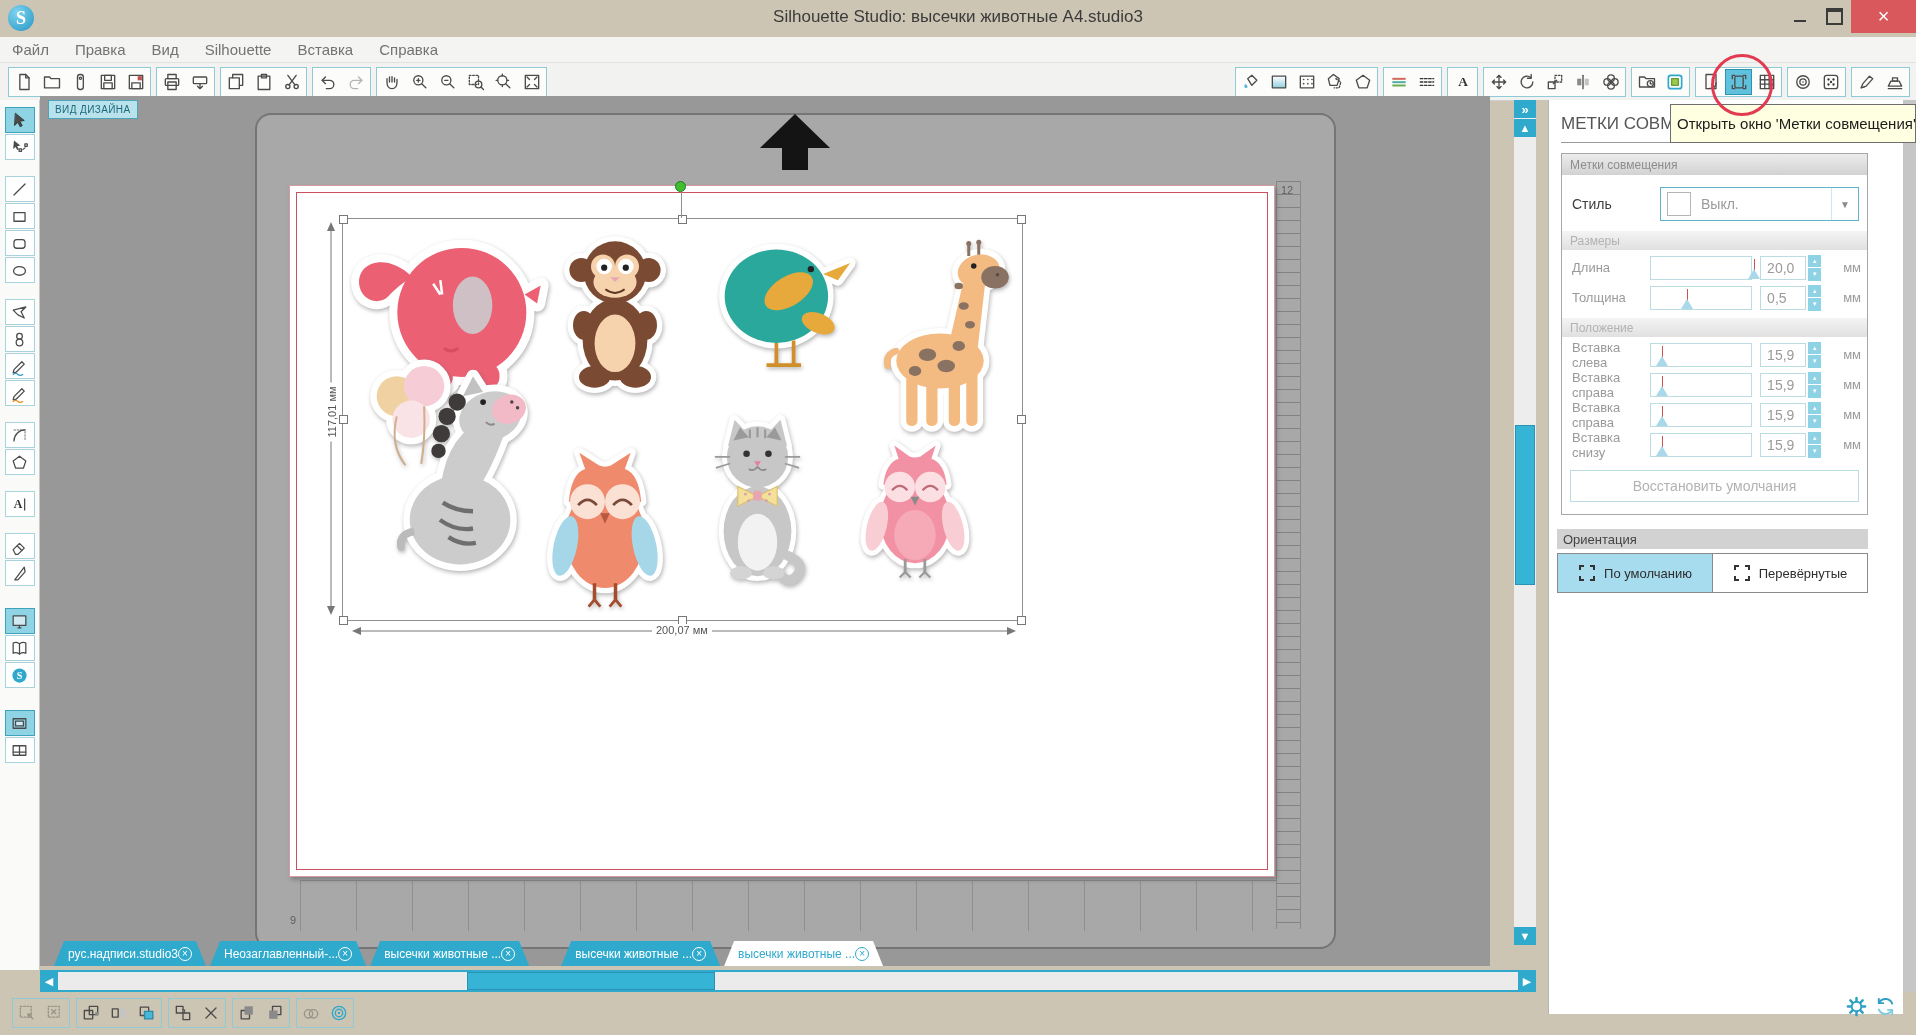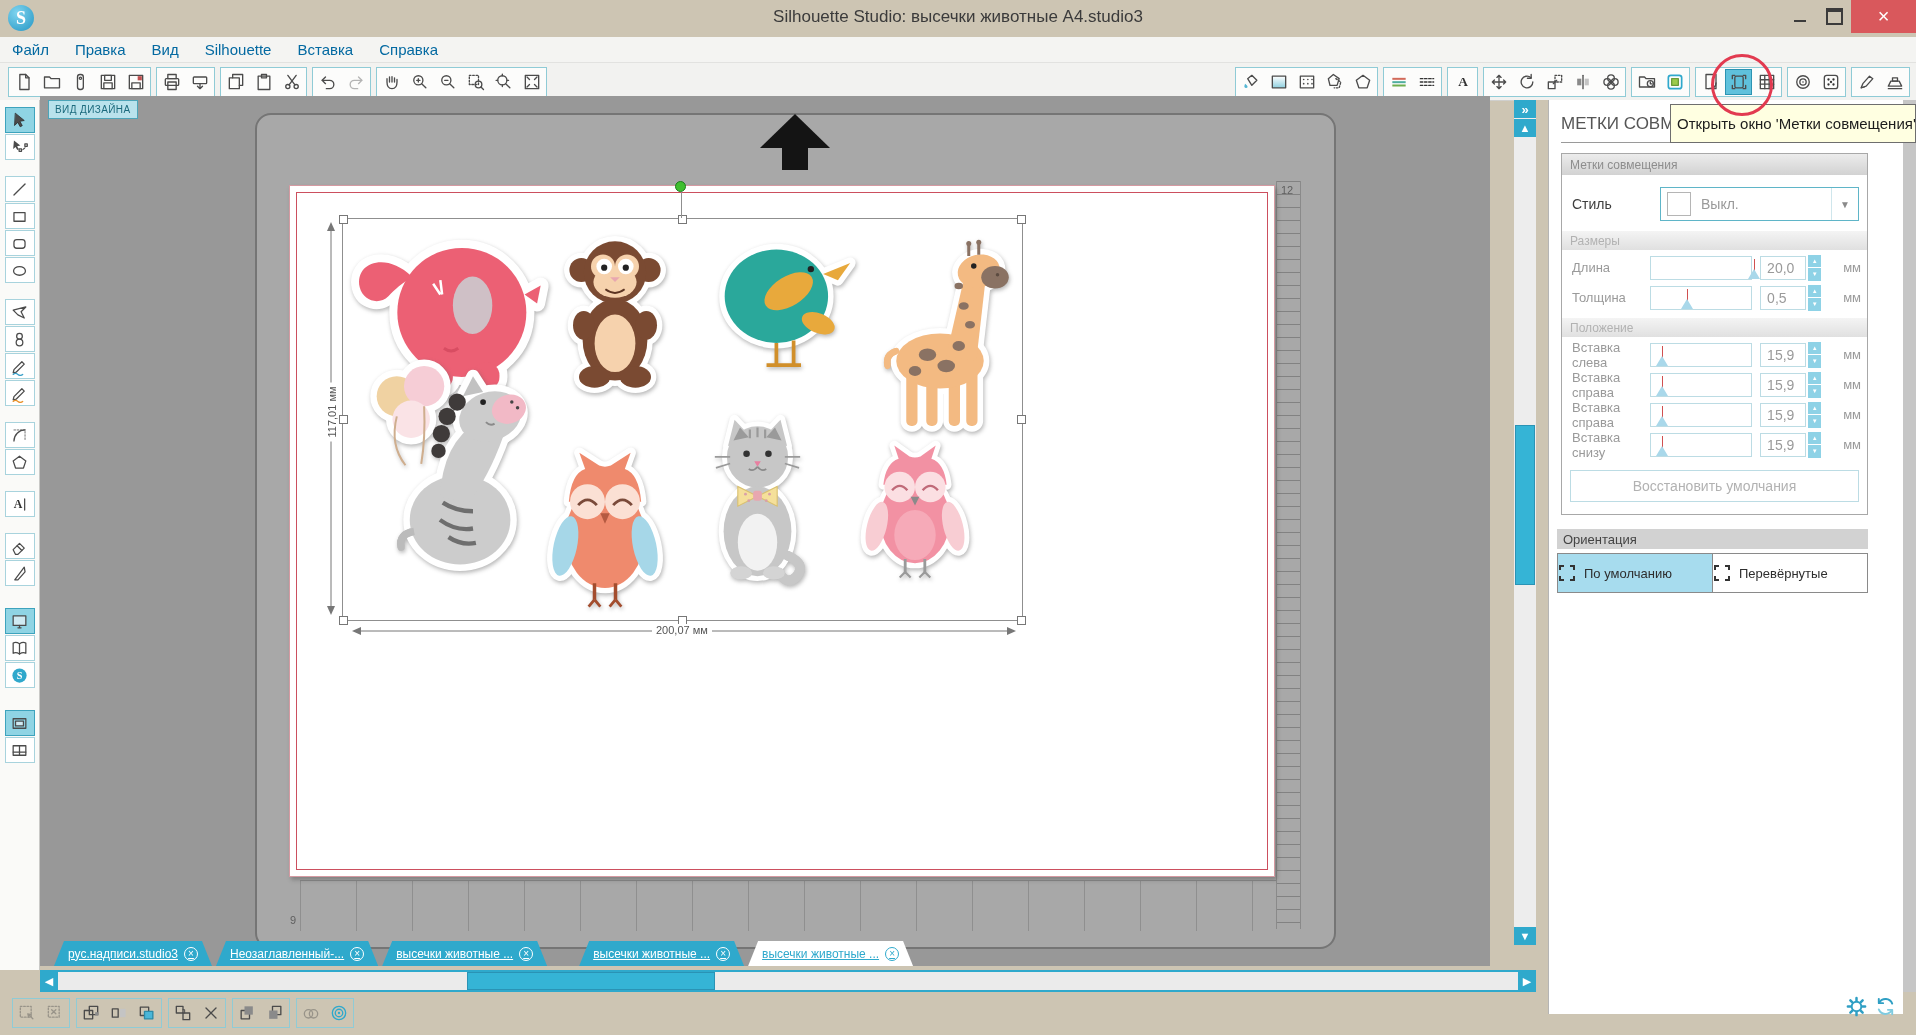--- a/index.html
+++ b/index.html
@@ -9,21 +9,21 @@
   #applogo{position:absolute;left:8px;top:5px;width:26px;height:26px;border-radius:50%;
     background:radial-gradient(circle at 35% 30%,#7fd4ef,#2596c4);color:#fff;font-weight:bold;
     font-size:18px;display:flex;align-items:center;justify-content:center;font-family:"Liberation Serif",serif;}
   #apptitle{position:absolute;left:0;right:0;top:7px;text-align:center;font-size:17px;color:#3b3b3b;}
   .winbtn{position:absolute;top:0;height:33px;display:flex;align-items:center;justify-content:center;color:#3b3b3b;font-size:15px;}
   #btn-min{left:1783px;width:34px;} #btn-min:after{content:"";width:12px;height:2px;background:#3b3b3b;margin-top:8px;}
   #btn-max{left:1817px;width:34px;} #btn-max .sq{width:13px;height:11px;border:2px solid #3b3b3b;border-top-width:4px;background:#cdc5b3;}
   #btn-close{left:1851px;width:65px;background:#d9585c;color:#fff;font-size:20px;}
   
   #menubar{position:absolute;left:0;top:37px;width:1916px;height:26px;background:#f4f4f2;border-bottom:1px solid #e2e2e0;display:flex;align-items:center;padding-left:12px;box-sizing:border-box;}
-  .menuitem{font-size:15px;color:#0369a1;margin-right:26px;}
+  .menuitem{font-size:15px;color:#737373;margin-right:26px;}
   
   #toolbarrow{position:absolute;left:0;top:63px;width:1916px;height:37px;background:#f2f2f0;border-bottom:1px solid #cfcfcd;}
   .tgroup{display:flex;border:1px solid #8fcbd6;background:#fcfcfb;padding:1px;gap:1px;}
   .tbtn{width:27px;height:26px;display:flex;align-items:center;justify-content:center;box-sizing:border-box;}
   .tbtn svg{width:20px;height:20px;}
   .tbtn.active{background:#5fc1dc;border:1px solid #2c93b2;}
   .tbtn.disabled{opacity:.4;}
   #toolbar-left{position:absolute;left:8px;top:4px;display:flex;gap:5px;}
   #toolbar-right{position:absolute;right:6px;top:4px;display:flex;gap:5px;}
   svg.icon{stroke:#4b4b4b;fill:none;stroke-width:1.6;stroke-linecap:round;stroke-linejoin:round;overflow:visible;}
@@ -56,22 +56,22 @@
   #rothandle{position:absolute;left:635px;top:85px;width:11px;height:11px;border-radius:50%;background:#3fbf2f;border:1px solid #1e7a1e;box-sizing:border-box;}
   .dimlabel{position:absolute;font-size:11px;color:#555;background:#fff;padding:0 4px;white-space:nowrap;}
   #dimv{position:absolute;left:286px;top:126px;width:10px;height:393px;}
   #dimh{position:absolute;left:312px;top:529px;width:664px;height:12px;}
   #dimvlabel{left:262px;top:310px;transform:rotate(-90deg);transform-origin:center;}
   #dimhlabel{left:612px;top:528px;}
   .animal{position:absolute;overflow:visible;filter:drop-shadow(1px 2px 2px rgba(90,90,90,.45));}
   .out{stroke:#fff;stroke-width:9;stroke-linejoin:round;stroke-linecap:round;}
   
   #tabbar{position:absolute;left:14px;top:845px;height:25px;display:flex;align-items:flex-end;}
-  .tab{height:25px;display:flex;align-items:center;justify-content:center;gap:6px;padding:0 14px;background:#2fa9cc;color:#fff;
-    font-size:12px;clip-path:polygon(10px 0,calc(100% - 10px) 0,100% 100%,0 100%);margin-right:4px;white-space:nowrap;text-decoration:underline;}
+  .tab{height:25px;display:flex;align-items:center;justify-content:center;padding:0 14px;background:#2fa9cc;color:#fff;
+    font-size:12px;clip-path:polygon(10px 0,calc(100% - 10px) 0,100% 100%,0 100%);margin-right:4px;white-space:nowrap;}
   .tab.active{background:#fff;color:#2fa9cc;}
   .tabx{width:14px;height:14px;border-radius:50%;border:1px solid #fff;display:flex;align-items:center;justify-content:center;font-size:10px;line-height:1;box-sizing:border-box;}
   .tab.active .tabx{border-color:#2fa9cc;color:#2fa9cc;}
   .tab.gapbefore{margin-left:28px;}
   
   #vscroll{position:absolute;left:1514px;top:100px;width:22px;height:845px;background:#ededed;}
   .vbtn{position:absolute;left:0;width:22px;height:18px;background:#2fa9cc;color:#fff;display:flex;align-items:center;justify-content:center;font-size:11px;}
   #vs-collapse{top:0;font-size:13px;font-weight:bold;}
   #vs-up{top:19px;} #vs-down{bottom:0;}
   #vthumb{position:absolute;left:1px;top:325px;width:20px;height:160px;background:#35b4d6;border:1px solid #2a93b5;box-sizing:border-box;}
@@ -100,21 +100,21 @@
   .pslider{position:relative;width:118px;height:24px;border:1px solid #bcdce4;background:#fff;box-sizing:border-box;}
   .pslider .tick{position:absolute;top:2px;bottom:7px;width:1px;background:#d05050;}
   .pslider .thumb{position:absolute;bottom:0;width:0;height:0;border-left:6px solid transparent;border-right:6px solid transparent;border-bottom:10px solid #a9d8ea;}
   .pvalue{width:52px;height:24px;border:1px solid #bcdce4;margin-left:8px;font-size:14px;color:#9a9a9a;display:flex;align-items:center;padding-left:6px;box-sizing:border-box;}
   .pspin{width:15px;height:26px;display:flex;flex-direction:column;margin-left:2px;gap:1px;}
   .pspin div{flex:1;background:#8ed2e6;display:flex;align-items:center;justify-content:center;font-size:6px;color:#fff;}
   .punit{margin-left:22px;font-size:13px;color:#9a9a9a;}
   #resetbtn{margin:12px 8px 4px 8px;height:30px;border:1px solid #bcdce4;display:flex;align-items:center;justify-content:center;font-size:14px;color:#b2b2b2;background:#fff;}
   #orientbar{margin:14px 35px 0 8px;height:20px;background:#d2d2d2;color:#444;font-size:13px;display:flex;align-items:center;padding-left:6px;}
   #orientrow{margin:4px 35px 0 8px;display:flex;border:1px solid #8a8a8a;}
-  .orientbtn{flex:1;height:38px;display:flex;align-items:center;justify-content:flex-start;gap:8px;font-size:13px;color:#2e2e2e;background:#fff;box-sizing:border-box;}
+  .orientbtn{flex:1;height:38px;display:flex;align-items:center;justify-content:center;gap:8px;font-size:13px;color:#2e2e2e;background:#fff;box-sizing:border-box;}
   .orientbtn.active{background:#a7dcee;border-right:1px solid #8a8a8a;}
   .orientbtn svg{width:18px;height:18px;stroke:#333;stroke-width:2;fill:none;}
   
   #tooltip{position:absolute;left:1670px;top:104px;width:246px;height:39px;background:#ffffe1;border:1px solid #6e6e6e;
     box-sizing:border-box;display:flex;align-items:center;padding-left:6px;font-size:15px;color:#1c1c1c;z-index:70;white-space:nowrap;overflow:hidden;}
   #redcircle{position:absolute;width:56px;height:56px;border:3px solid #e23a50;border-radius:50%;z-index:80;left:1728px;top:51px;}
   
   #bottombar{position:absolute;left:0;top:992px;width:1916px;height:43px;background:#cdc5b3;}
   #bottom-left{position:absolute;left:12px;top:6px;display:flex;gap:6px;}
   .bgroup{display:flex;border:1px solid #8fcbd6;padding:1px;gap:2px;}

